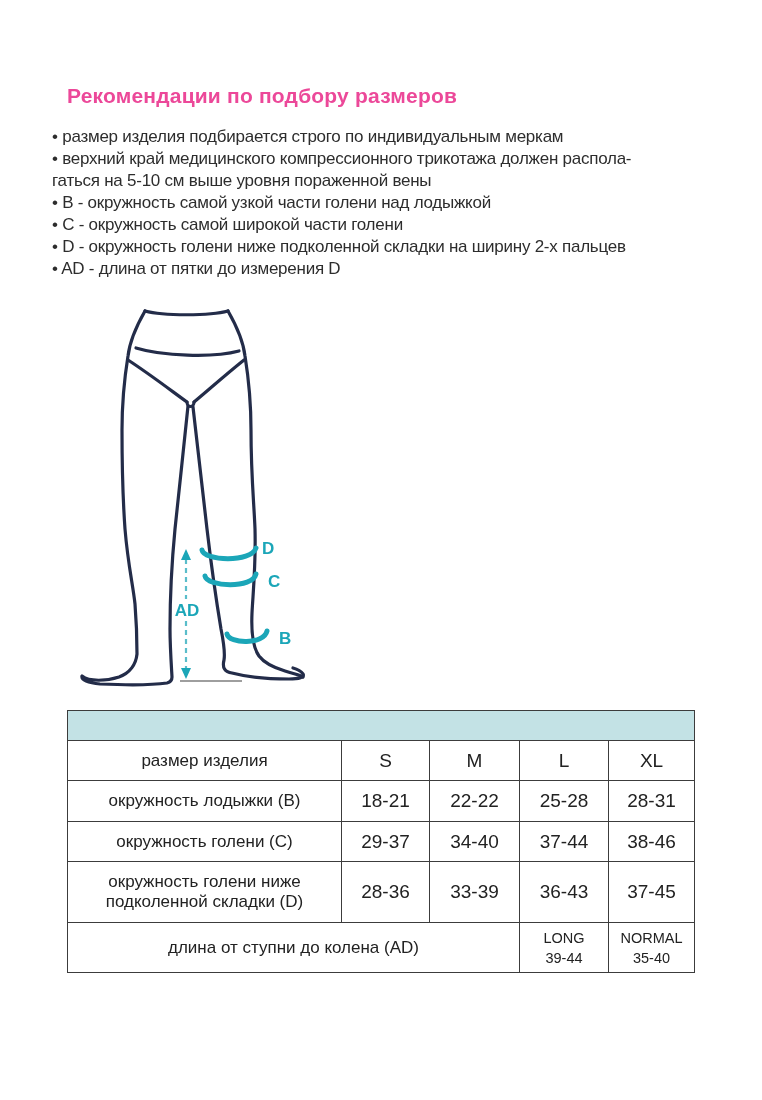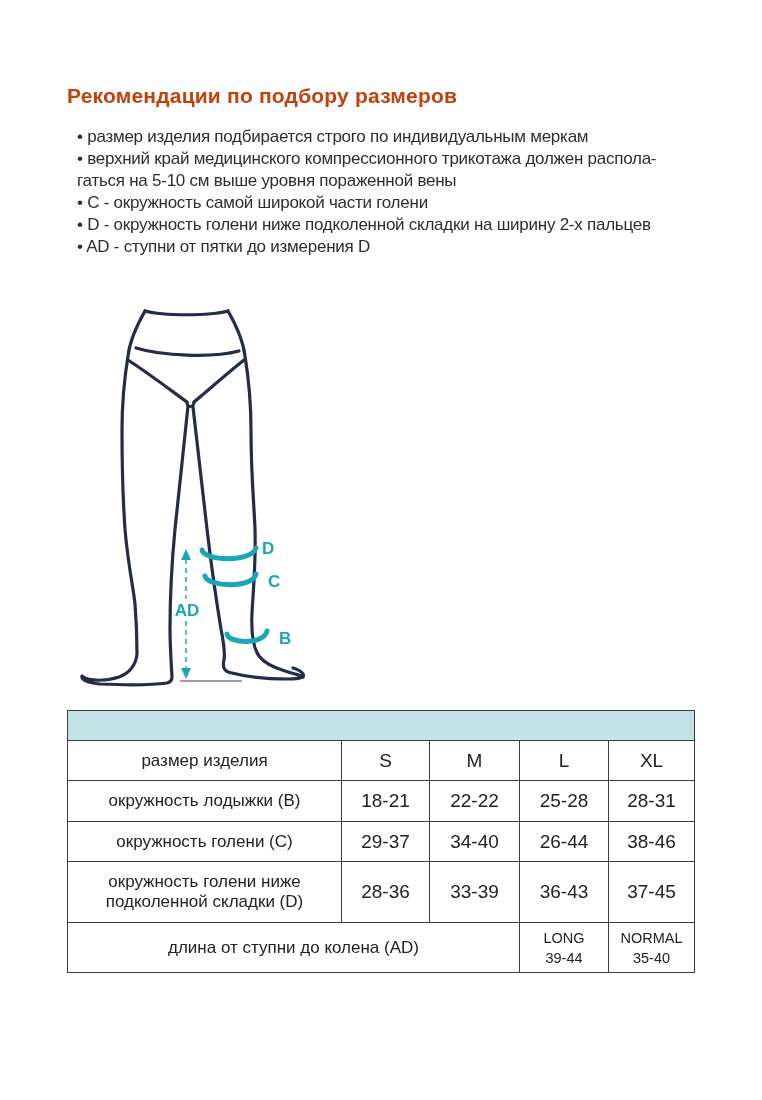--- a/index.html
+++ b/index.html
@@ -3,23 +3,23 @@
 <meta charset="utf-8">
 <style>
   * { margin:0; padding:0; box-sizing:border-box; }
   html,body { background:#ffffff; }
   .page {
     position:relative; width:762px; height:1100px; background:#ffffff;
     font-family:"Liberation Sans","DejaVu Sans",sans-serif; color:#2d2d2d; overflow:hidden;
   }
   .title {
     position:absolute; left:67px; top:84px;
-    font-size:21px; font-weight:bold; color:#c2410c; letter-spacing:0.2px;text-align:center;
+    font-size:21px; font-weight:bold; color:#ec4899; letter-spacing:0.2px;text-align:center;
   }
-  .intro { position:absolute; left:77px; top:126px; width:640px; }
+  .intro { position:absolute; left:52px; top:126px; width:640px; }
   .intro .line {
     font-size:17px; line-height:22px; height:22px; letter-spacing:-0.25px;
     white-space:nowrap; color:#2d2d2d;
   }
   .figure { position:absolute; left:67px; top:303px; width:250px; height:390px; }
   .figure svg { display:block; }
 
   table.sizes {
     position:absolute; left:67px; top:710px;
     border-collapse:collapse; table-layout:fixed; width:627px;
@@ -42,23 +42,24 @@
 <body>
 
 <div class="page">
 
   <h1 class="title">Рекомендации по подбору размеров</h1>
 
   <div class="intro">
     <div class="line">• размер изделия подбирается строго по индивидуальным меркам</div>
     <div class="line">• верхний край медицинского компрессионного трикотажа должен распола-</div>
     <div class="line">гаться на 5-10 см выше уровня пораженной вены</div>
+    <div class="line">• B - окружность самой узкой части голени над лодыжкой</div>
     <div class="line">• C - окружность самой широкой части голени</div>
     <div class="line">• D - окружность голени ниже подколенной складки на ширину 2-х пальцев</div>
-    <div class="line">• AD - ступни от пятки до измерения D</div>
+    <div class="line">• AD - длина от пятки до измерения D</div>
   </div>
 
   <div class="figure">
     <svg width="250" height="390" viewBox="0 0 250 390">
 
       <g fill="none" stroke="#232c49" stroke-width="3.2" stroke-linecap="round" stroke-linejoin="round">
 
         <path d="M78,8 C96,13 143,13 161,8"></path>
 
         <path d="M78,8 C70,22 63,36 61,53 C56,84 55,103 55,127 C55,172 56,198 58,226
@@ -129,21 +130,21 @@
         <td class="lbl">окружность лодыжки (B)</td>
         <td class="val">18-21</td>
         <td class="val">22-22</td>
         <td class="val">25-28</td>
         <td class="val">28-31</td>
       </tr>
       <tr class="r2">
         <td class="lbl">окружность голени (C)</td>
         <td class="val">29-37</td>
         <td class="val">34-40</td>
-        <td class="val">26-44</td>
+        <td class="val">37-44</td>
         <td class="val">38-46</td>
       </tr>
       <tr class="r3">
         <td class="lbl">окружность голени ниже
 подколенной складки (D)</td>
         <td class="val">28-36</td>
         <td class="val">33-39</td>
         <td class="val">36-43</td>
         <td class="val">37-45</td>
       </tr>

